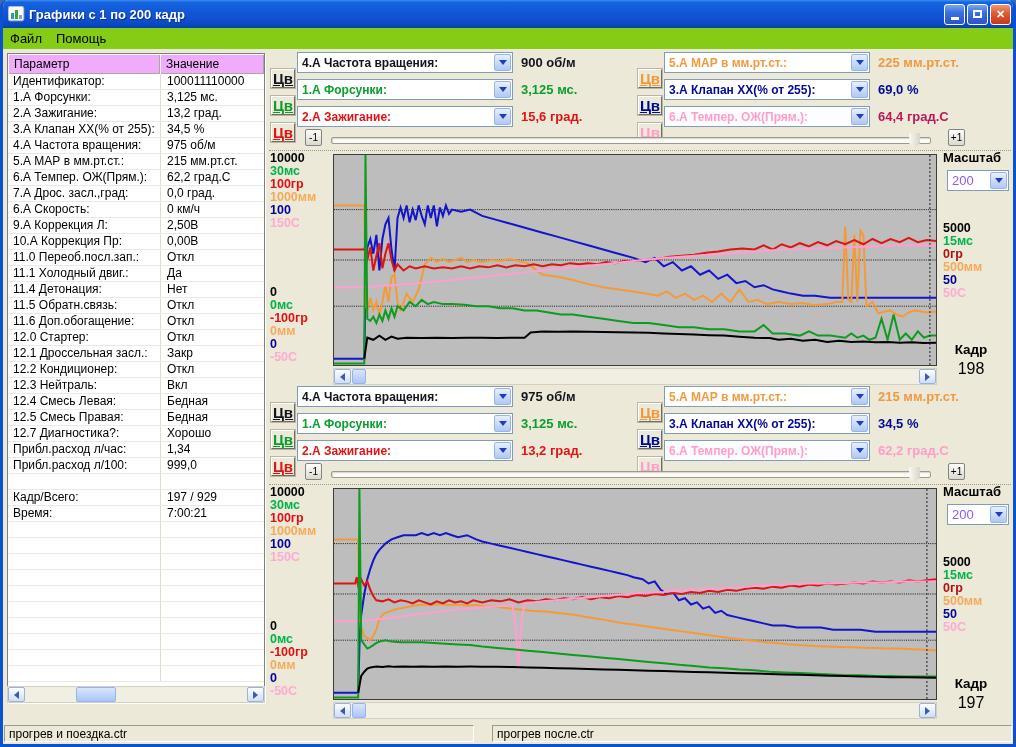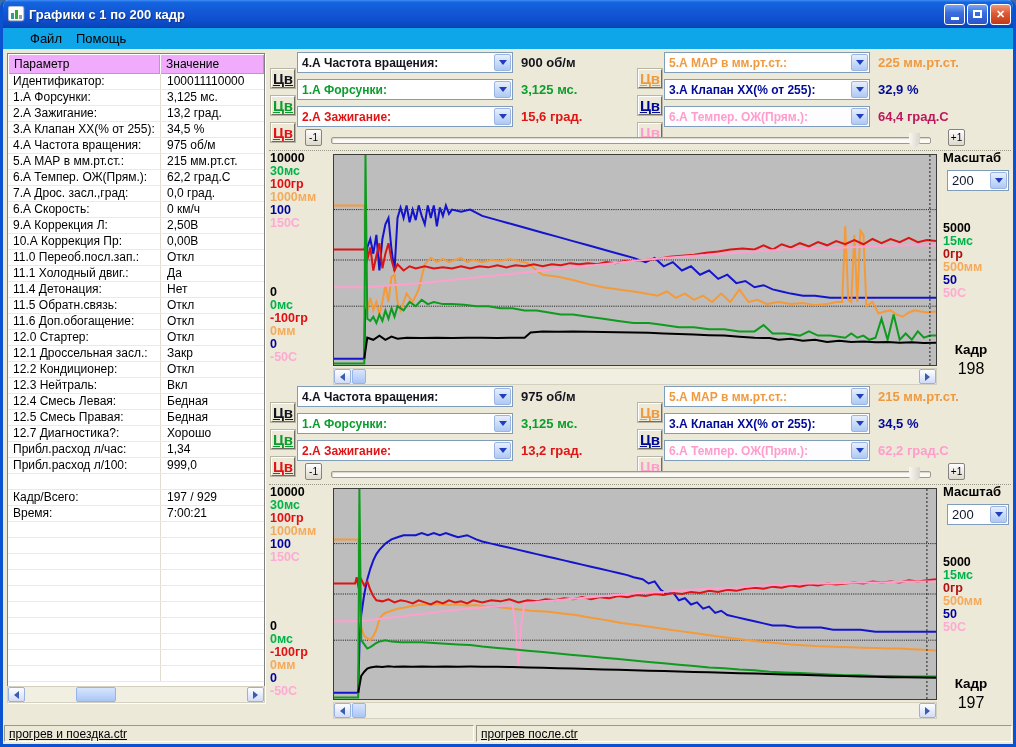--- a/index.html
+++ b/index.html
@@ -14,21 +14,21 @@
   .app-icon { width:17px; height:16px; margin:0 4px 0 3px; flex:0 0 auto; }
   .title-text { color:#fff; font-size:13px; font-weight:bold; text-shadow:1px 1px 1px #0b3587; flex:1 1 auto; white-space:nowrap; }
   .winbtns { display:flex; gap:2px; }
   .wbtn { width:21px; height:21px; border-radius:3px; border:1px solid #fff;
           background:linear-gradient(180deg,#7ba4ef 0%,#3a6fe0 40%,#2a55c8 100%);
           color:#fff; font-size:11px; font-weight:bold; display:flex; align-items:center; justify-content:center; cursor:default; }
   .wbtn.close { background:linear-gradient(180deg,#f09678 0%,#dd5a34 45%,#c23a15 100%); }
   .wbtn .minbar { width:8px; height:3px; background:#fff; margin-top:9px; }
   .wbtn .maxbox { width:9px; height:8px; border:2px solid #fff; }
   
-  .menubar { position:absolute; left:0; right:0; top:28px; height:21px; background:#0ea5e9; display:flex; align-items:center; padding-left:20px; }
+  .menubar { position:absolute; left:0; right:0; top:28px; height:21px; background:#84cc16; display:flex; align-items:center; padding-left:0; }
   .menu-item { font-size:13px; color:#000; padding:2px 7px; }
   
   .content { position:absolute; left:0; right:0; top:49px; bottom:20px; background:#ece9d8; }
   
   .left-panel { position:absolute; left:4px; top:4px; width:258px; height:650px; background:#fff;
                 border:1px solid #808080; box-shadow:1px 1px 0 #fff; }
   .thead { position:absolute; left:0; right:0; top:0; height:20px; display:flex; background:#f0abfc; }
   .th { font-size:12px; color:#000; padding:3px 0 0 6px; box-shadow:inset 1px 1px 0 #fff, inset -1px -1px 0 #aca899; }
   .th.p { width:152px; } .th.v { flex:1; }
   .tbody { position:absolute; left:0; right:0; top:20px; bottom:17px; overflow:hidden; }
@@ -75,27 +75,27 @@
   .tickline { position:absolute; left:0; right:2px; border-top:1px dotted #9a9a8a; }
   .plot { position:absolute; left:64px; width:604px; top:104px; height:212px; background:#bdbdbd; border:1px solid #3c3c3c; }
   .plot svg { position:absolute; left:0; top:0; width:100%; height:100%; }
   .axis { position:absolute; display:flex; flex-direction:column; }
   .axis-line { font-size:12.5px; font-weight:bold; line-height:13px; white-space:nowrap; }
   .ax-lt { left:1px; top:102px; }
   .ax-lb { left:1px; top:236px; }
   .ax-r  { left:674px; top:172px; }
   .scale-label { position:absolute; left:674px; top:100px; font-size:13px; font-weight:bold; color:#000; }
   .scale-combo { left:678px; width:62px; top:120px; }
-  .scale-combo .combo-text { font-weight:normal; font-size:13px; color:#0f172a; }
+  .scale-combo .combo-text { font-weight:normal; font-size:13px; color:#8b5cf6; }
   .frame-label { position:absolute; left:664px; top:290px; width:76px; text-align:center; }
   .frame-word { font-size:13.5px; font-weight:bold; color:#000; }
   .frame-num { font-size:16px; color:#000; display:block; margin-top:2px; }
   .chart-scroll { left:64px; width:604px; top:318px; }
   
-  .statusbar { position:absolute; left:0; right:0; bottom:0; height:20px; background:#ece9d8; display:flex; gap:2px; padding:1px 1px 2px 1px;text-decoration:underline; }
+  .statusbar { position:absolute; left:0; right:0; bottom:0; height:20px; background:#ece9d8; display:flex; gap:18px; padding:1px 1px 2px 1px; }
   .status-cell { border:1px solid; border-color:#9d9a84 #fff #fff #9d9a84; font-size:12px; color:#000;
                  padding:1px 0 0 4px; white-space:nowrap; overflow:hidden; }
   .status-cell.c1 { width:470px; } .status-cell.c2 { flex:1; }
 </style>
 </head>
 <body>
 
 <div class="window">
 
   <div class="titlebar">
@@ -324,21 +324,21 @@
             </span>
         </div>
         <span class="selval" style="left: 252px; color: rgb(10, 158, 44);">3,125 мс.</span>
         <button class="cvbtn" style="left: 369px; color: rgb(0, 10, 150);">Цв</button>
         <div class="combo" style="left:395px;width:206px;">
           <span class="combo-text" style="color: rgb(0, 10, 150);">3.А  Клапан ХХ(% от 255):</span>
           <span class="combo-arrow">
               <span class="tri down"></span>
             </span>
         </div>
-        <span class="selval" style="left: 609px; color: rgb(0, 10, 150);">32,9 %</span>
+        <span class="selval" style="left: 609px; color: rgb(0, 10, 150);">69,0 %</span>
       </div>
       <div class="selrow" style="top:56px;">
         <button class="cvbtn" style="color: rgb(224, 20, 20);">Цв</button>
         <div class="combo" style="left:28px;width:216px;">
           <span class="combo-text" style="color: rgb(224, 20, 20);">2.А  Зажигание:</span>
           <span class="combo-arrow">
               <span class="tri down"></span>
             </span>
         </div>
         <span class="selval" style="left: 252px; color: rgb(224, 20, 20);">15,6 град.</span>

